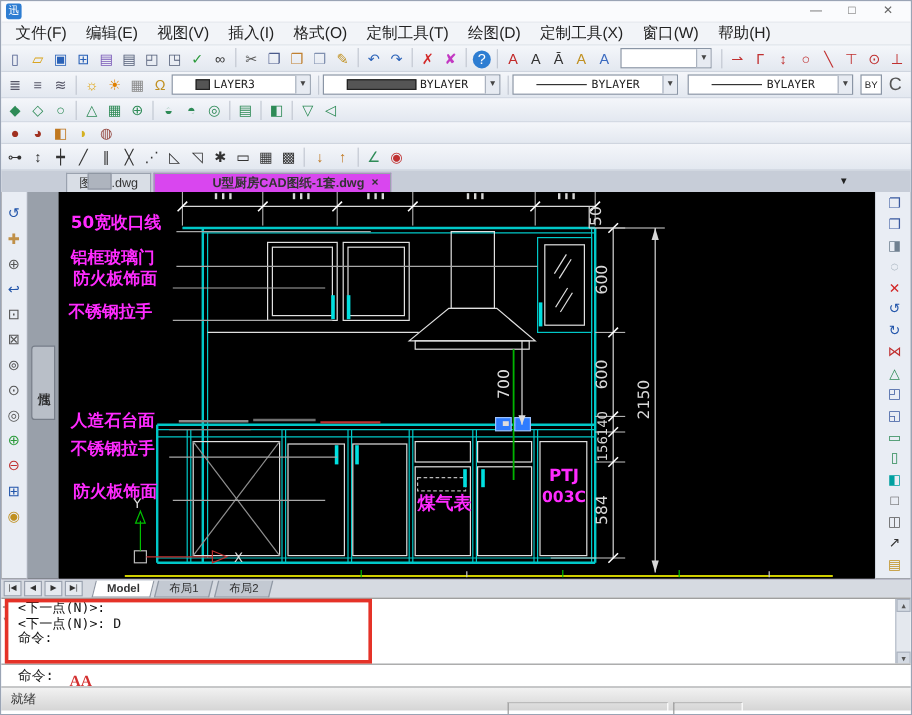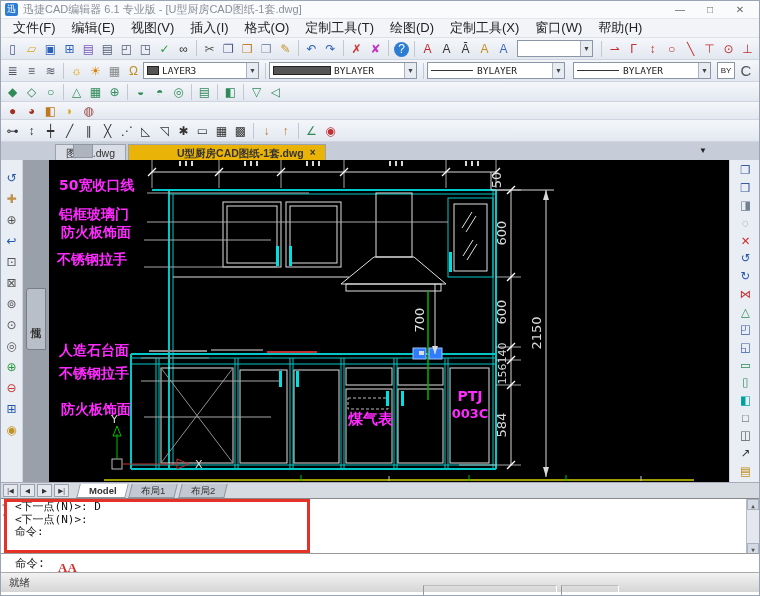--- a/index.html
+++ b/index.html
@@ -17,34 +17,34 @@
   
   .menubar { height:19px; display:flex; align-items:center; background:#F2F4F8; font-size:13px; padding-left:4px; border-bottom:1px solid #dde1e8; }
   .menu-item { padding:2px 8px; white-space:nowrap; }
 
   
   .tbar { display:flex; align-items:center; background:linear-gradient(#F4F6FA,#E3E8F0); border-bottom:1px solid #cfd5df; padding:0 2px; }
   .t1 { height:22px; } .t2 { height:22px; } .t3 { height:20px; } .t4 { height:18px; } .t5 { height:22px; }
   .ico { width:19px; height:18px; line-height:18px; text-align:center; font-size:12px; flex:none; cursor:default; }
   .ico .g { pointer-events:none; display:inline-block; width:15px; height:15px; line-height:15px; }
   .vsep { width:1px; height:16px; background:#c2c8d2; margin:0 3px; flex:none; }
-  .combo { display:flex; align-items:center; height:17px; border:1px solid #8a95a5; background:#fff; font-size:10px; padding-left:3px; flex:none; }
+  .combo { display:flex; align-items:center; height:17px; border:1px solid #8a95a5; background:#fff; font-size:10px; padding-left:19px; flex:none; }
   .combo .val { white-space:nowrap; overflow:hidden; flex:1; font-family:"DejaVu Sans Mono",monospace; font-size:9.5px; }
   .combo .arrow { width:12px; height:15px; background:#E7EBF2; border-left:1px solid #aab2bf; font-size:7px; line-height:15px; text-align:center; color:#444; flex:none; }
   .swatch { width:12px; height:9px; background:#555; border:1px solid #222; margin-right:3px; flex:none; }
   .swatch.long { width:58px; }
   .ltline { width:42px; height:1px; background:#333; margin-right:4px; flex:none; }
   .by-btn { width:18px; height:17px; border:1px solid #8a95a5; background:#fff; font-size:8px; line-height:15px; text-align:center; overflow:hidden; flex:none; }
   .arc-ico { font-size:15px; color:#555; width:22px; text-align:center; flex:none; }
 
   
   .tabbar { height:18px; background:#C7CDD8; display:flex; align-items:flex-end; padding-left:54px; position:relative; }
   .tab-spacer { position:absolute; left:72px; top:2px; width:20px; height:14px; background:#AEB4BE; border:1px solid #8f97a3; }
   .doc-tab { height:16px; padding:0 10px; font-size:10.5px; line-height:16px; background:#D9DEE6; border:1px solid #9aa2af; border-bottom:none; margin-right:2px; color:#333; display:flex; align-items:center; white-space:nowrap; }
-  .doc-tab.active { background:#eab308; font-weight:bold;padding-left:48px; }
+  .doc-tab.active { background:#d946ef; font-weight:bold;padding-left:48px; }
   .doc-tab .close { margin-left:6px; font-size:10px; color:#333; }
   .tab-menu-arrow { position:absolute; right:52px; top:4px; font-size:8px; color:#222; }
 
   
   .main { height:322px; display:flex; position:relative; background:#000; }
   .leftstrip { width:22px; background:#E9EDF4; border-right:1px solid #cfd5df; display:flex; flex-direction:column; align-items:center; padding-top:8px; flex:none; }
   .leftstrip .ico { width:18px; height:21px; line-height:21px; font-size:12px; }
   .propstrip { width:26px; background:#99A0AA; flex:none; position:relative; }
   .prop-tab { position:absolute; top:128px; left:3px; width:20px; height:62px; background:#B9BFC8; border:1px solid #777e89; border-radius:3px 0 0 3px; writing-mode:vertical-rl; text-align:center; font-size:11px; color:#222; line-height:18px; }
   .canvas-wrap { width:680px; height:322px; flex:none; position:relative; background:#000; }
@@ -78,21 +78,20 @@
   .watermark { position:absolute; right:2px; bottom:-2px; font-size:25px; font-weight:bold; font-style:italic; white-space:nowrap; color:rgba(235,235,235,0.75); text-shadow:1px 1px 0 #8a8a8a,-1px -1px 0 #8a8a8a,1px -1px 0 #8a8a8a,-1px 1px 0 #8a8a8a; z-index:11; pointer-events:none; letter-spacing:1px; }
   .bottom-gap { height:6px; background:#fff; }
 </style>
 </head>
 <body>
 
 <div class="window">
 
   <div class="titlebar">
     <div class="appicon"><span>迅</span></div>
-    <div class="title-text">迅捷CAD编辑器 6.1 专业版 - [U型厨房CAD图纸-1套.dwg]</div>
     <div class="winbtns">
 
     <span class="wb"><span class="g">—</span></span>
         <span class="wb"><span class="g">□</span></span>
         <span class="wb"><span class="g">✕</span></span>
       </div>
   </div>
 
   <div class="menubar">
 
@@ -540,22 +539,22 @@
     <span style="display:flex;margin-left:6px">
 
     <span class="lay-tab active"><span>Model</span></span>
         <span class="lay-tab"><span>布局1</span></span>
         <span class="lay-tab"><span>布局2</span></span>
       </span>
   </div>
 
   <div class="cmdhist">
     <div class="cmd-gutter">&lt;<br>▾</div>
+    <div>&lt;下一点(N)&gt;:</div>
     <div>&lt;下一点(N)&gt;: D</div>
-    <div>&lt;下一点(N)&gt;:</div>
     <div>命令:</div>
     <div class="cmd-scroll">
       <span class="sa">▲</span>
       <span class="sa dn">▼</span>
     </div>
   </div>
 
   <div class="cmdinput">
     <span>命令:</span>
   </div>

